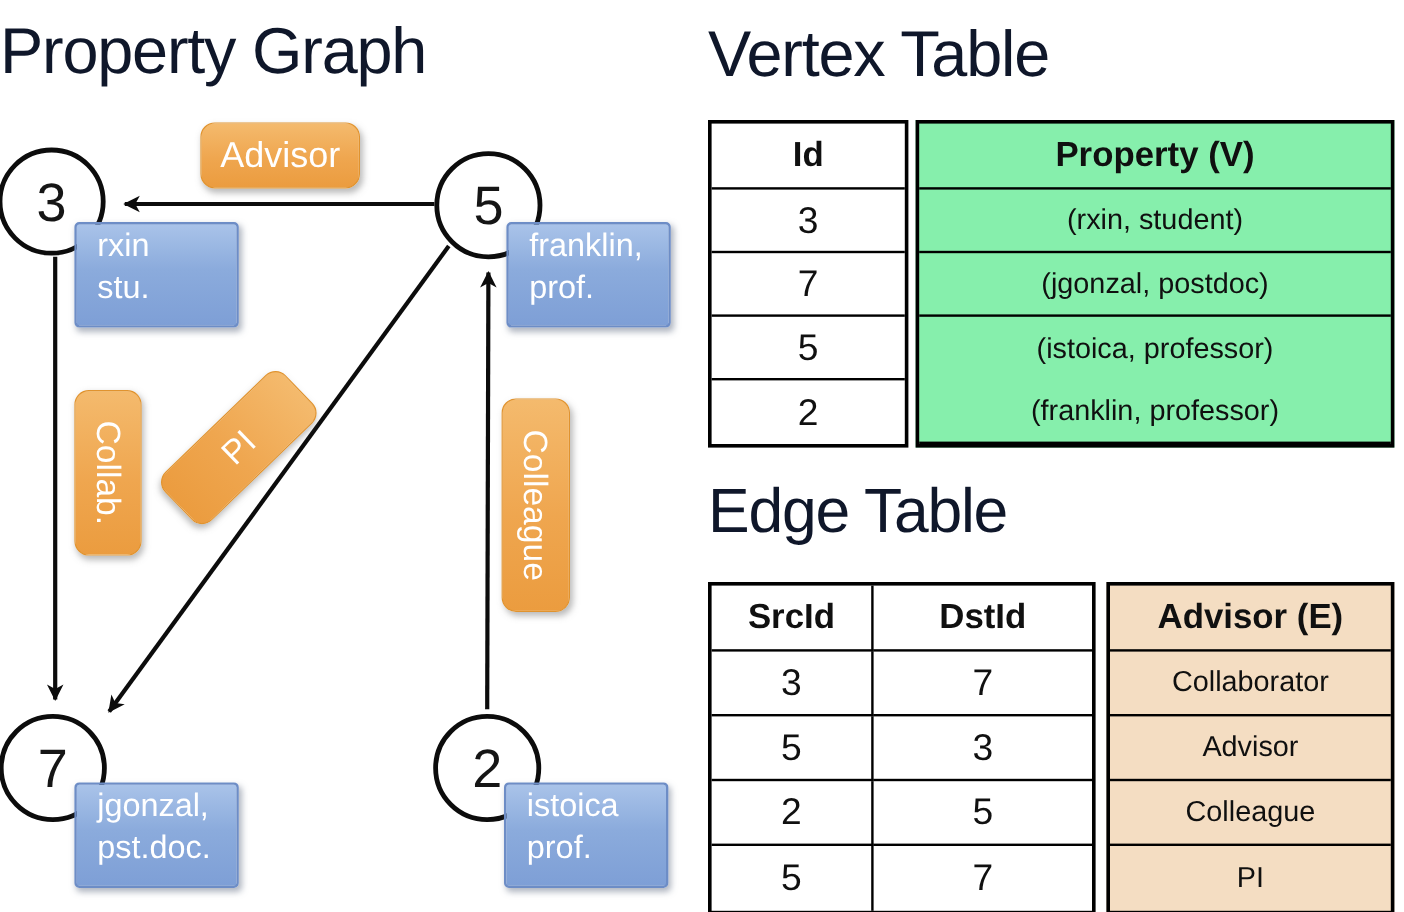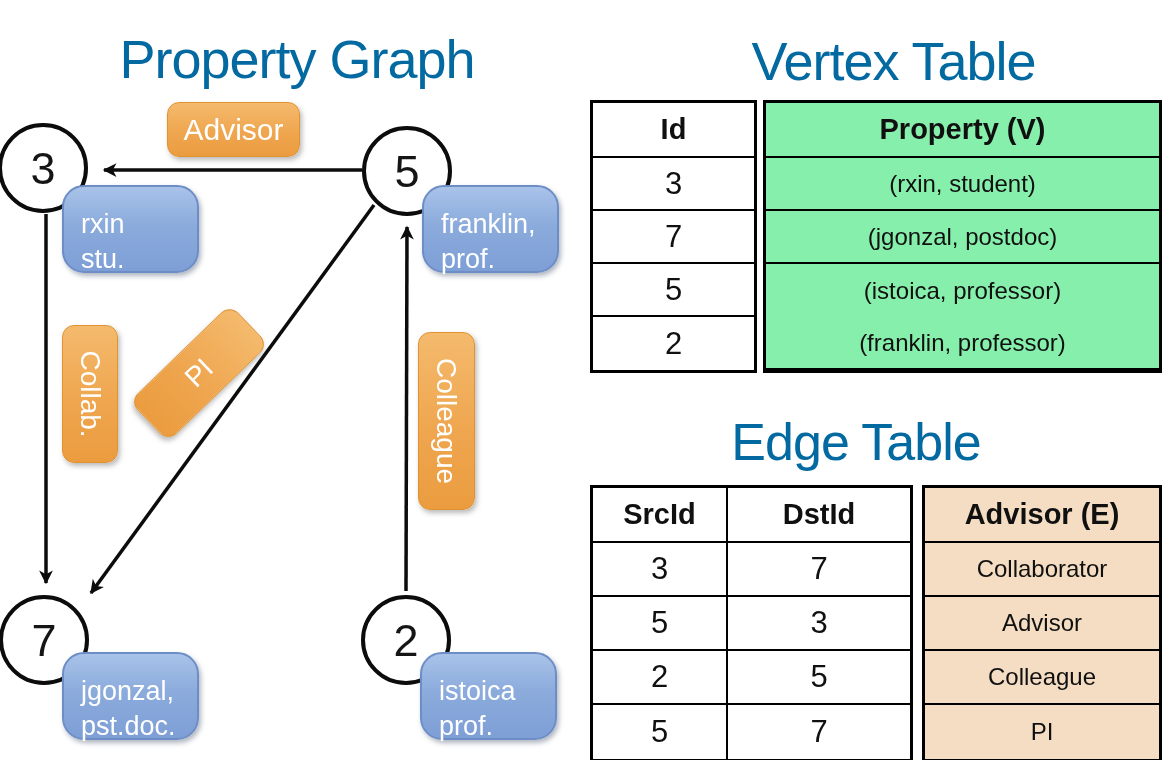--- a/index.html
+++ b/index.html
@@ -3,46 +3,46 @@
 <meta charset="utf-8">
 <style>
   html,body{margin:0;padding:0;background:#ffffff;}
   *{box-sizing:border-box;}
   .stage{
     position:relative;width:1170px;height:760px;background:#ffffff;
     overflow:hidden;font-family:"Liberation Sans",sans-serif;color:#111;
   }
   
   .big-title{
-    position:absolute;margin:16px;font-weight:400;color:#0369a1;
-    font-size:54px;letter-spacing:-1px;text-align:center;white-space:nowrap;
+    position:absolute;margin:0;font-weight:400;color:#0f172a;
+    font-size:54px;letter-spacing:-1px;text-align:left;white-space:nowrap;
     z-index:5;
   }
   .title-graph{left:0;top:12px;width:562px;}
   .title-vertex{left:590px;top:14px;width:575px;}
   .title-edge{left:590px;top:396px;width:500px;font-size:52px;}
 
   
   svg.edges{position:absolute;left:0;top:0;z-index:1;}
 
   
   .node{
     position:absolute;width:90px;height:90px;border-radius:50%;
     background:#fff;border:4px solid #0c0c0c;z-index:3;
     display:flex;align-items:center;justify-content:center;
   }
   .node .num{font-size:45px;color:#151515;line-height:1;}
 
   
   .vcard{
-    position:absolute;width:137px;height:88px;border-radius:22px;z-index:4;
+    position:absolute;width:137px;height:88px;border-radius:4px;z-index:4;
     background:linear-gradient(180deg,#a9c3e9 0%,#8babdc 45%,#7e9fd6 100%);
     border:2px solid #6d8dc6;
     box-shadow:2px 3px 5px rgba(110,120,140,0.55);
-    color:#fff;font-size:27px;line-height:1.3;padding:20px 6px 0 17px;
+    color:#fff;font-size:27px;line-height:1.3;padding:0 6px 0 17px;
   }
 
   
   .elabel{
     position:absolute;z-index:2;border-radius:12px;
     background:linear-gradient(180deg,#f4ba6d 0%,#efa64f 55%,#eb9c3f 100%);
     border:1px solid #e0932f;
     box-shadow:2px 3px 5px rgba(120,120,120,0.5);
     color:#fff;display:flex;align-items:center;justify-content:center;
     font-size:28px;white-space:nowrap;

